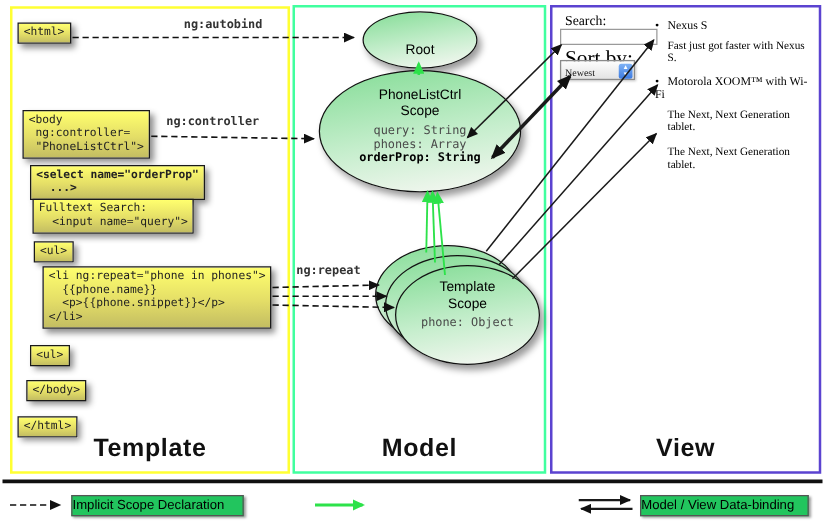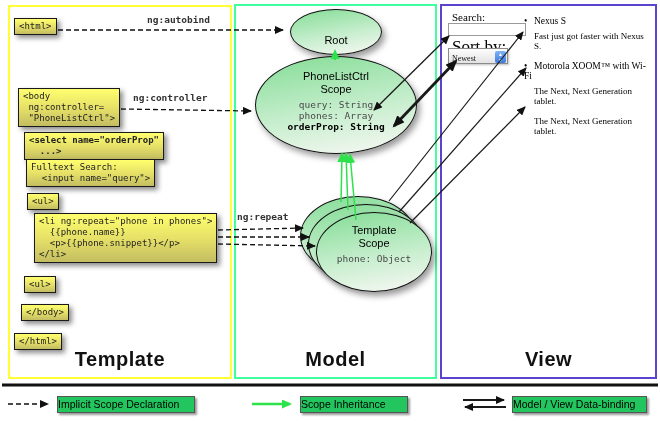--- a/index.html
+++ b/index.html
@@ -161,21 +161,20 @@
     <div class="product">
       <div class="name"><span class="bullet">•</span><span>Motorola XOOM™ with Wi-Fi</span></div>
       <div class="desc">The Next, Next Generation tablet.</div>
     </div>
     <div class="product">
       <div class="desc">The Next, Next Generation tablet.</div>
     </div>
   </div>
 
   <div class="legend-box" id="legend-box-implicit">Implicit Scope Declaration</div>
-  <div class="legend-box" id="legend-box-inherit">Scope Inheritance</div>
   <div class="legend-box" id="legend-box-binding">Model / View Data-binding</div>
 
   <svg id="arrows" viewBox="0 0 660 421" xmlns="http://www.w3.org/2000/svg">
     <defs>
       <marker id="mArrow" markerUnits="userSpaceOnUse" markerWidth="10" markerHeight="8" refX="8" refY="4" orient="auto-start-reverse">
         <path d="M0,0 L9,4 L0,8 z" fill="#111"></path>
       </marker>
       <marker id="mArrowBig" markerUnits="userSpaceOnUse" markerWidth="14" markerHeight="11" refX="10" refY="5" orient="auto-start-reverse">
         <path d="M0,0 L12,5 L0,10 z" fill="#111"></path>
       </marker>

